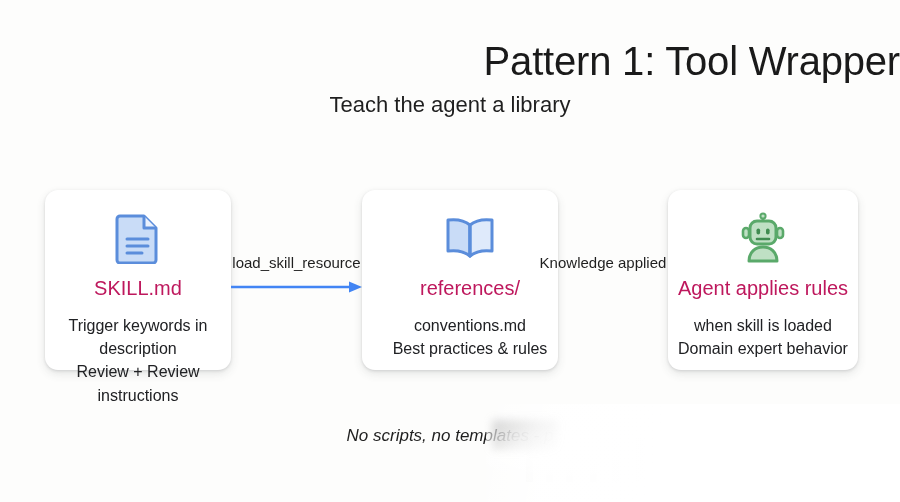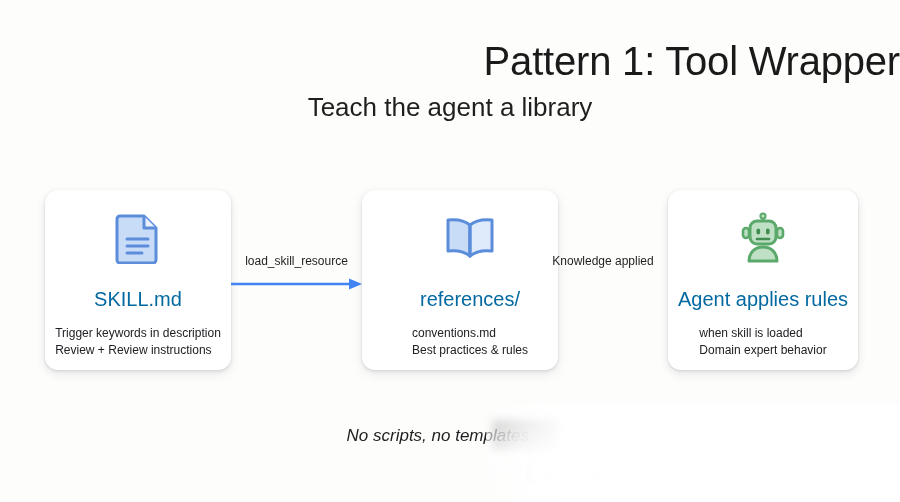--- a/index.html
+++ b/index.html
@@ -33,21 +33,21 @@
     letter-spacing: -0.2px;
     color: #1a1a1a;
     line-height: 1.15;
   }
   .subtitle {
     position: absolute;
     top: 92px;
     left: 0;
     width: 900px;
     text-align: center;
-    font-size: 26px;
+    font-size: 22px;
     font-weight: 400;
     color: #1f1f1f;
   }
 
   
   .card {
     position: absolute;
     top: 190px;
     width: 186px;
     height: 180px;
@@ -64,49 +64,50 @@
   #card-2 { left: 668px; width: 190px; }
 
   .card-icon {
     margin-top: 22px;
     height: 52px;
     display: flex;
     align-items: center;
     justify-content: center;
   }
   .card-title {
-    margin-top: 23px;
+    margin-top: 12px;
     font-size: 20px;
     font-weight: 400;
-    color: #0369a1;
+    color: #be185d;
     text-align: right;
     line-height: 1.2;
   }
   .card-lines {
     margin-top: 14px;
-    font-size: 12px;
+    text-align: center;
+    font-size: 16px;
     line-height: 1.45;
     color: #202124;
     padding: 0 8px;
   }
 
   
   .conn {
     position: absolute;
     top: 255px;
     height: 40px;
     display: flex;
     flex-direction: column;
     align-items: center;
   }
   #conn-0 { left: 231px; width: 131px; }
   #conn-1 { left: 538px; width: 130px; gap: 44px; }
 
   .conn-label {
-    font-size: 12px;
+    font-size: 15px;
     color: #1f1f1f;
     white-space: nowrap;
     line-height: 1;
     text-align: center;
   }
   .conn-arrow {
     margin-top: 11px;
     width: 100%;
     height: 12px;
     display: block;

